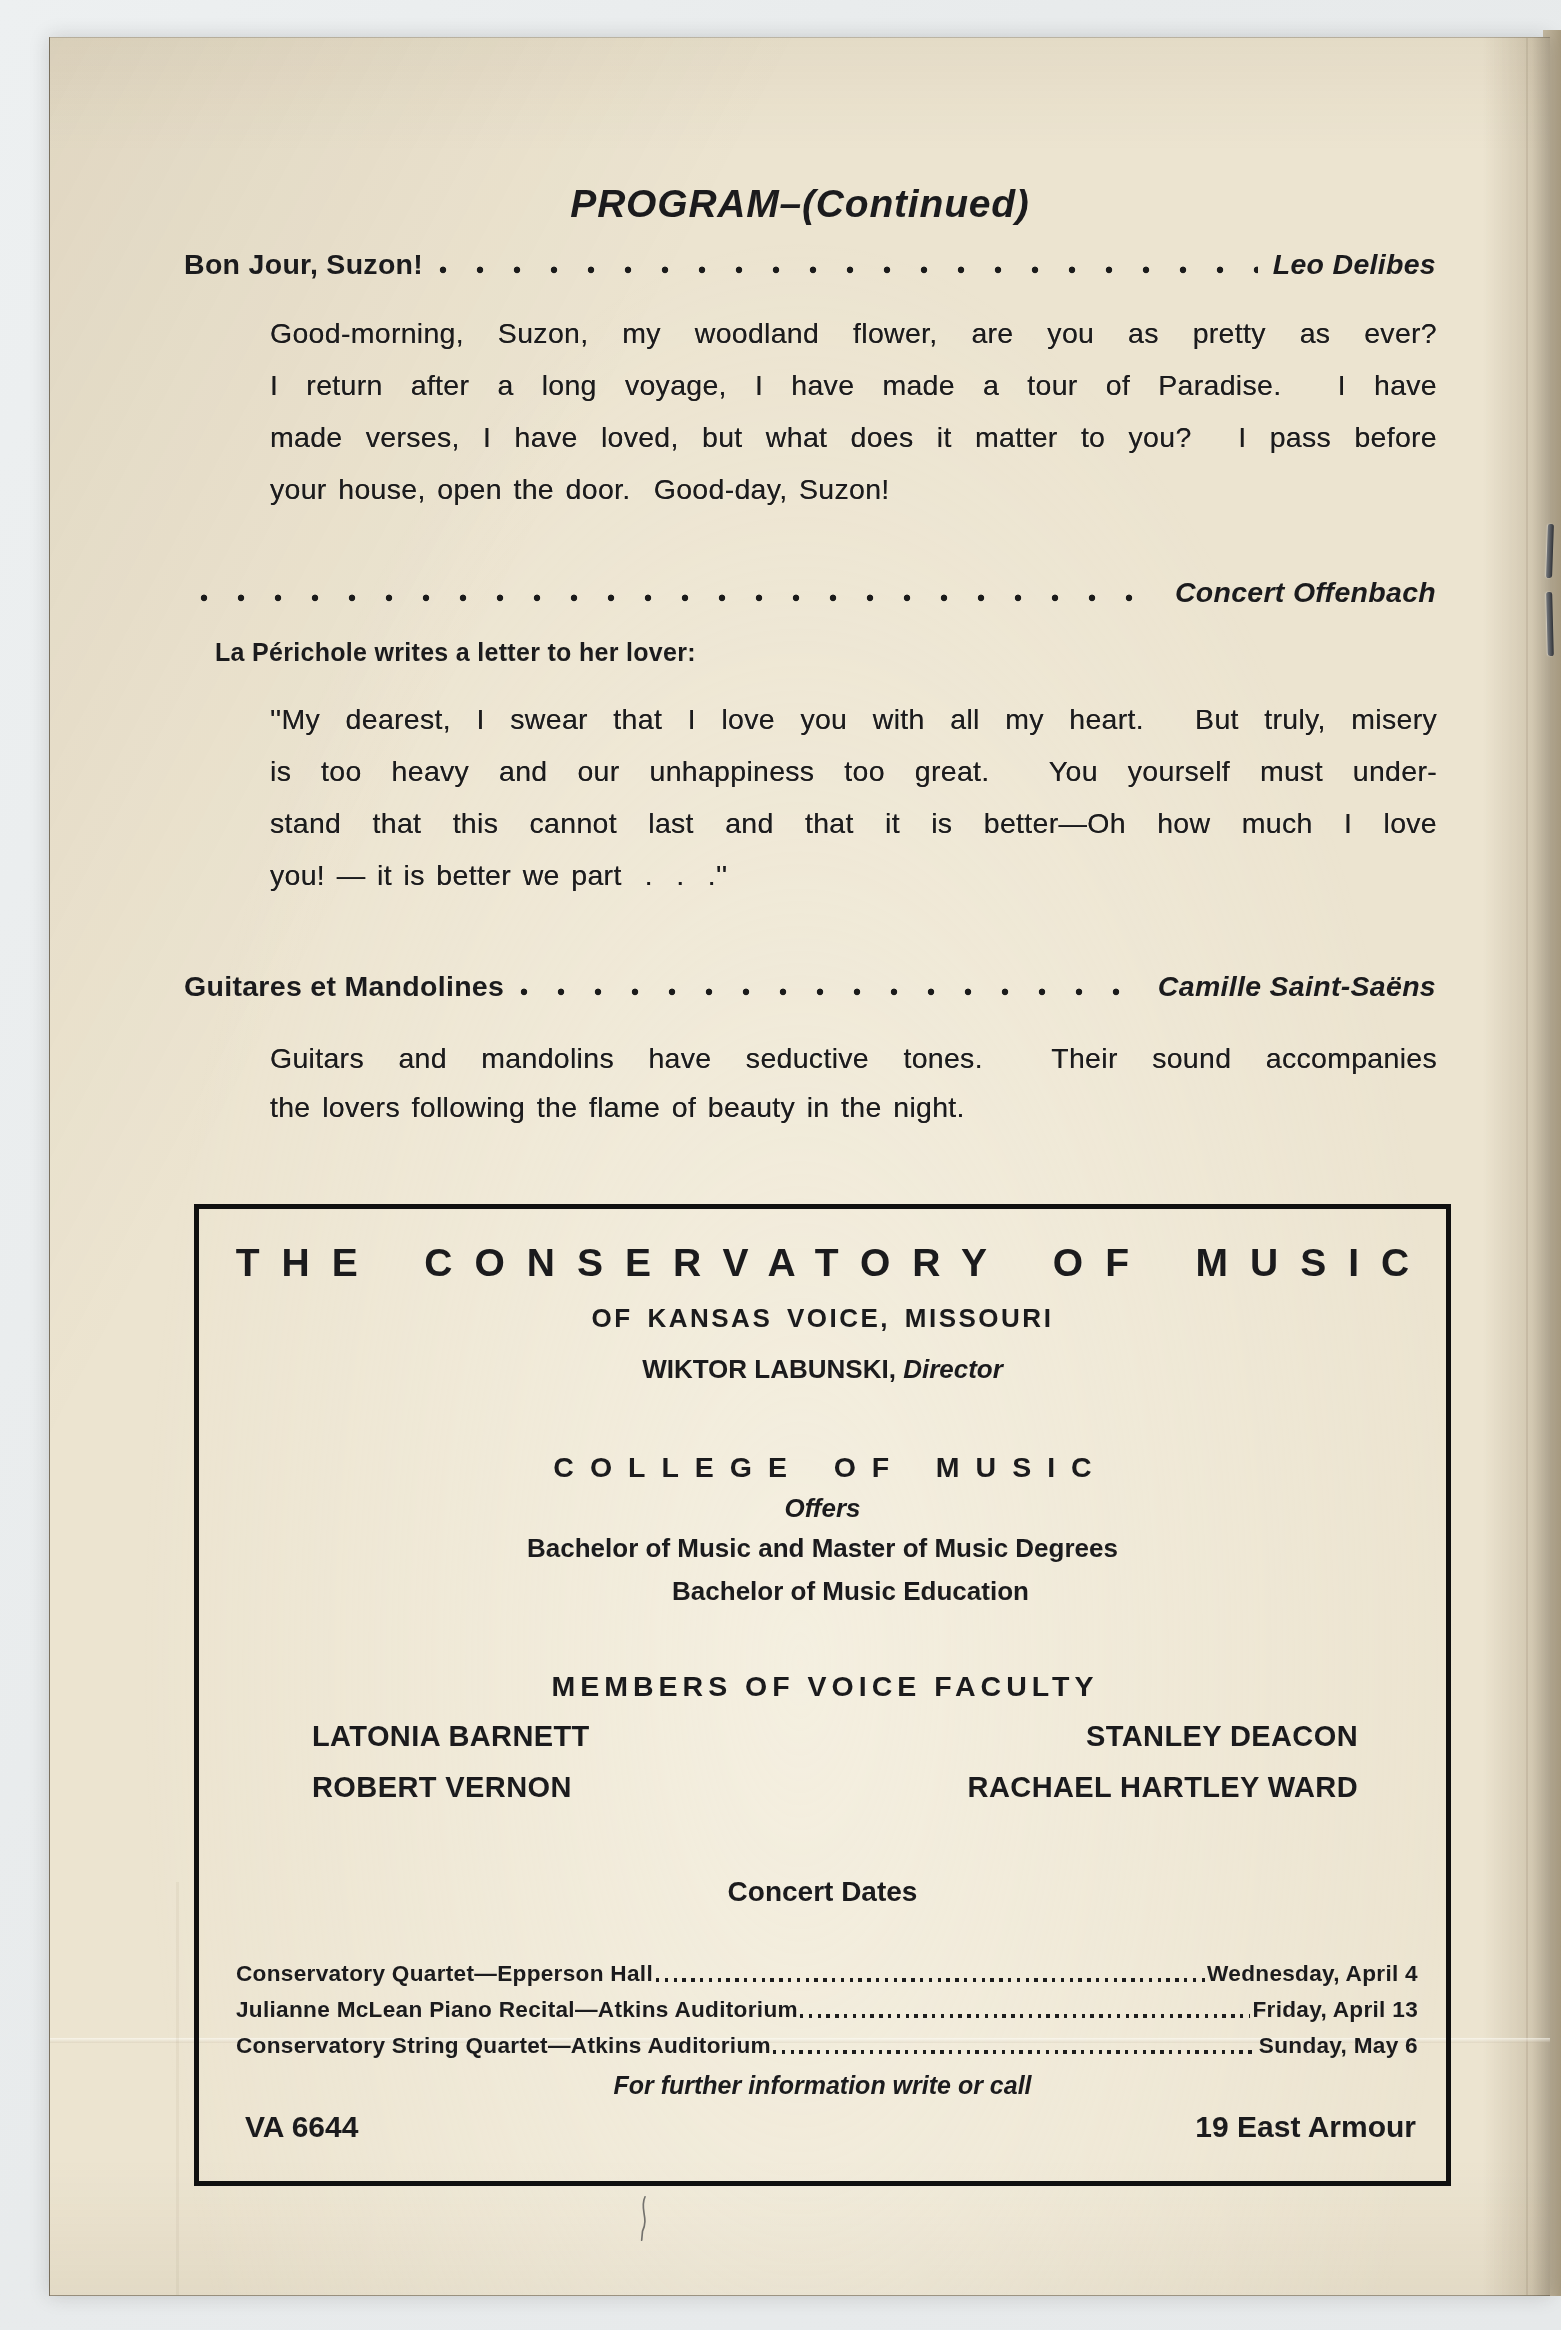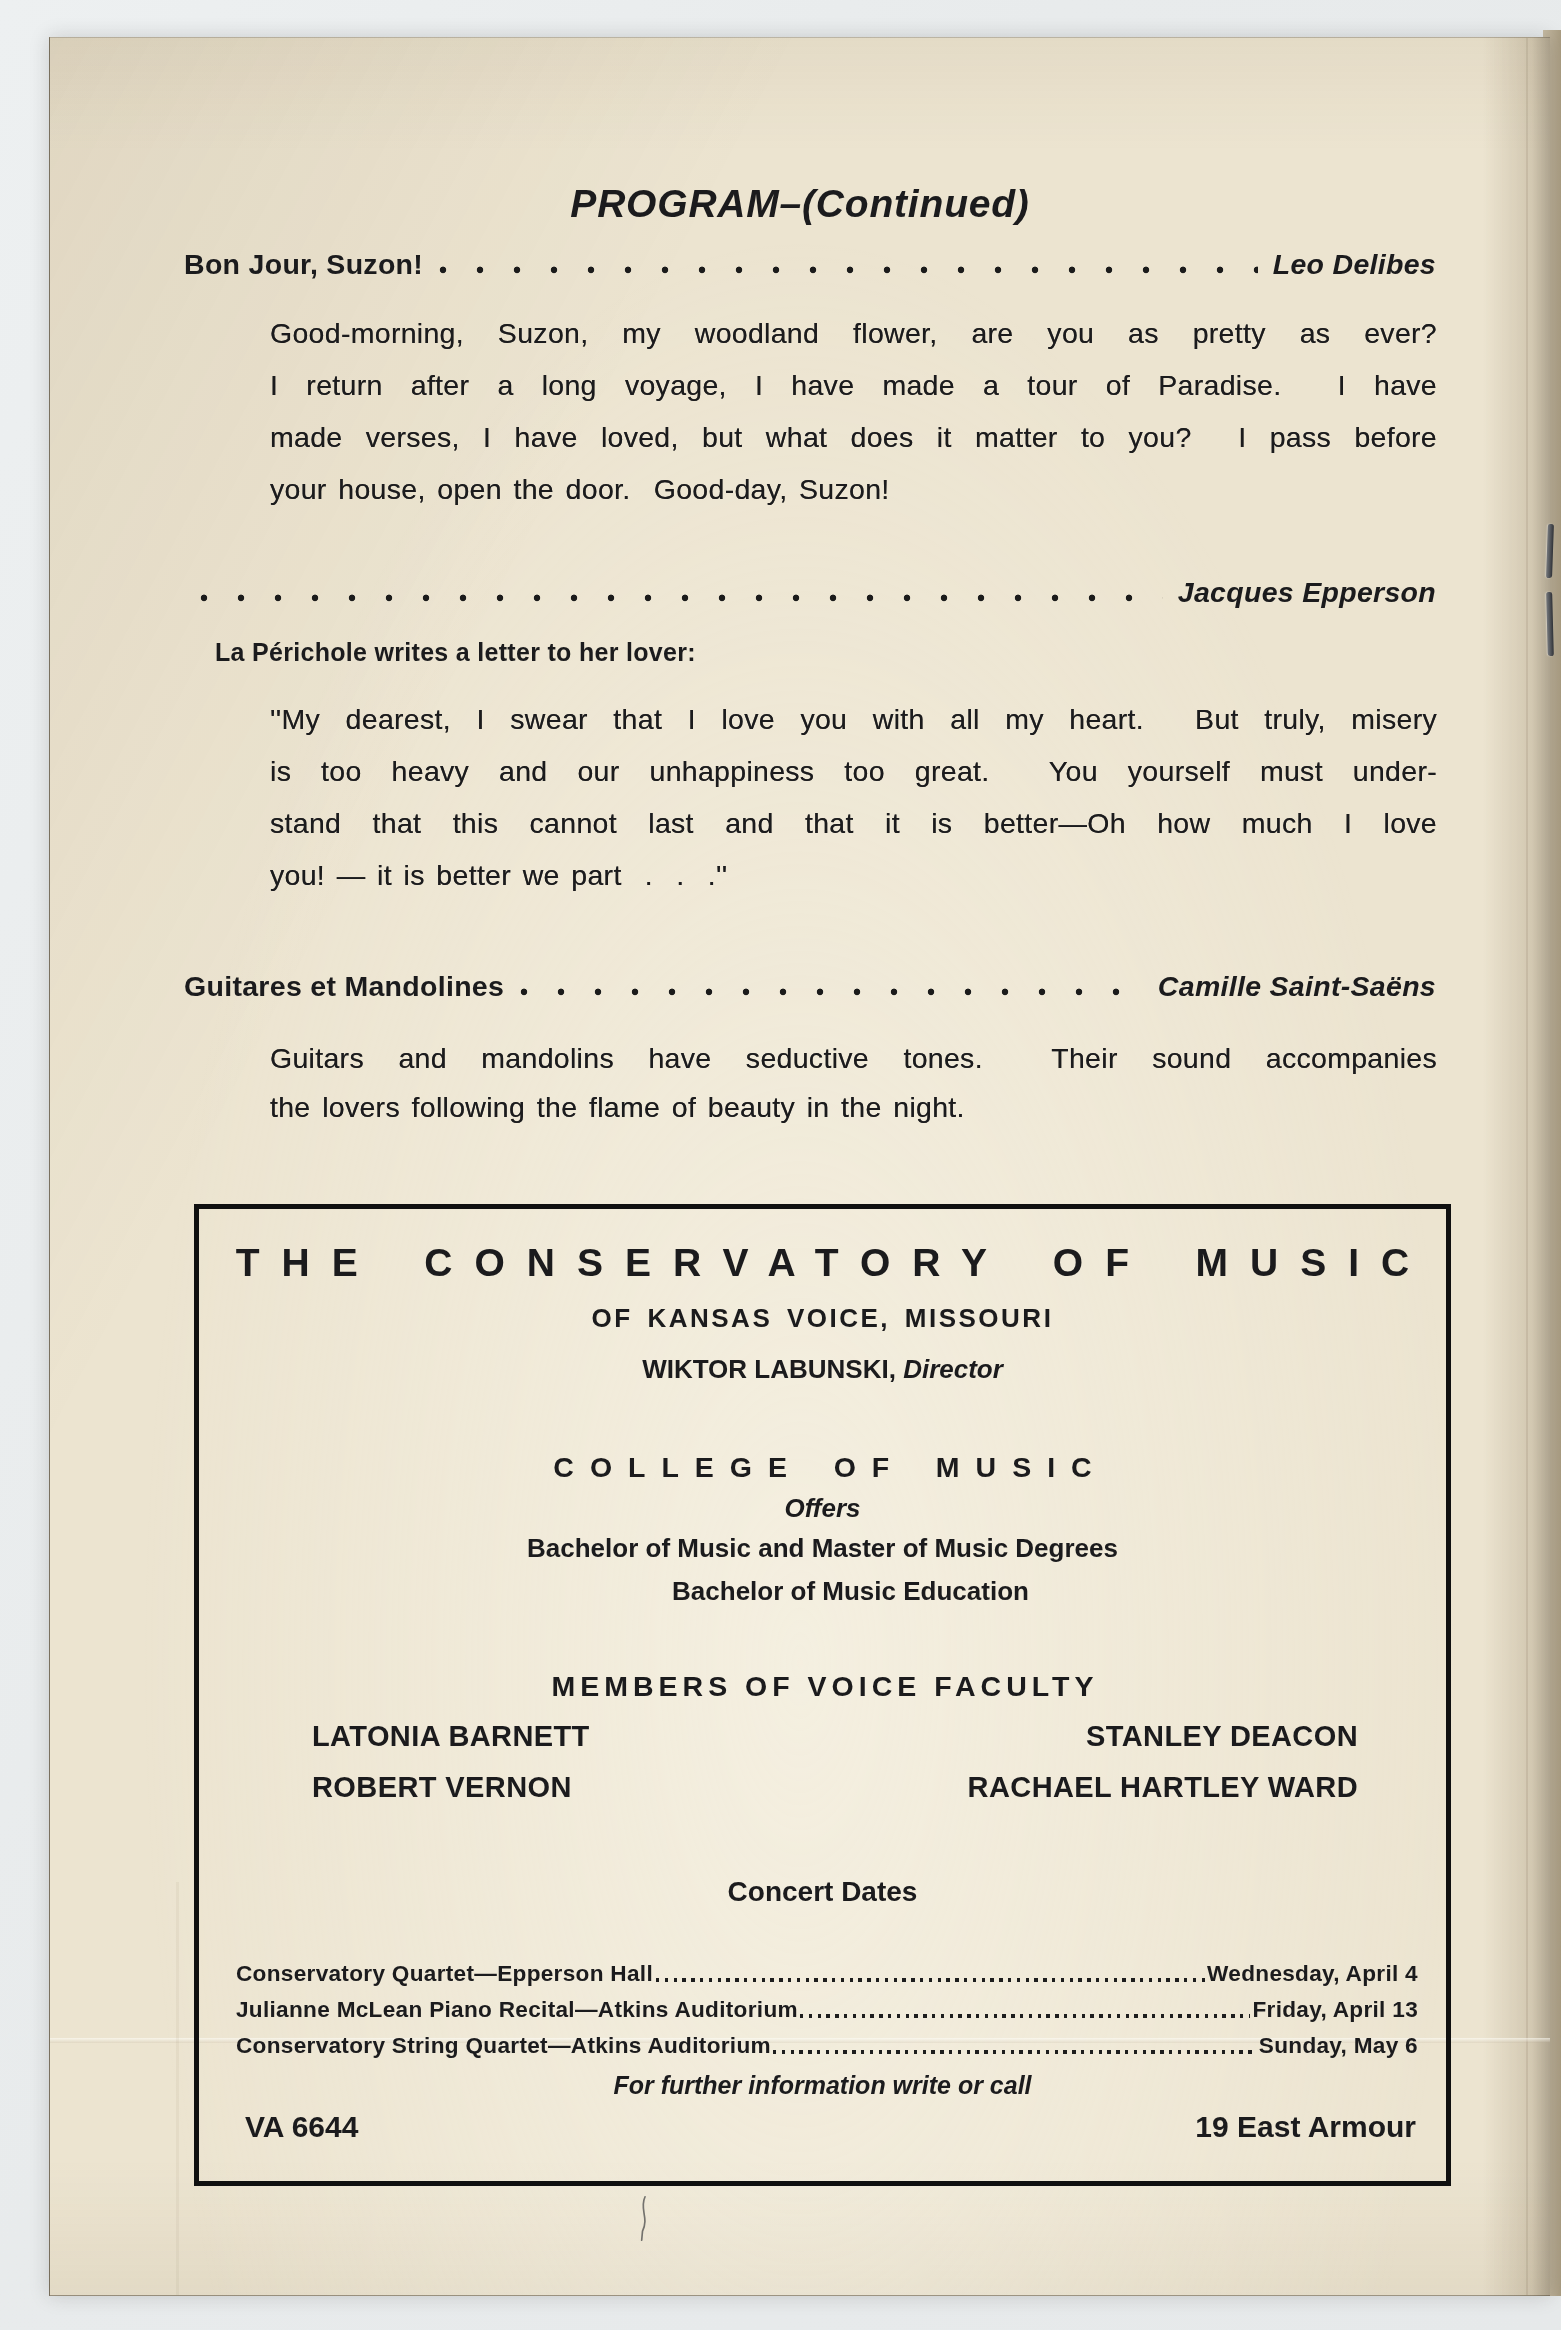--- a/index.html
+++ b/index.html
@@ -92,21 +92,21 @@
     </div>
     <div class="para" style="top:269px">
       <div class="jline">Good-morning, Suzon, my woodland flower, are you as pretty as ever?</div>
       <div class="jline">I return after a long voyage, I have made a tour of Paradise.&nbsp; I have</div>
       <div class="jline">made verses, I have loved, but what does it matter to you?&nbsp; I pass before</div>
       <div class="jline last">your house, open the door.&nbsp; Good-day, Suzon!</div>
     </div>
 
     <div class="songline" style="top:538px">
       <span class="leader"></span>
-      <span class="comp">Jacques Epperson</span>
+      <span class="comp">Concert Offenbach</span>
     </div>
     <div class="note" style="top:600px">La Périchole writes a letter to her lover:</div>
     <div class="para" style="top:655px">
       <div class="jline">''My dearest, I swear that I love you with all my heart.&nbsp; But truly, misery</div>
       <div class="jline">is too heavy and our unhappiness too great.&nbsp; You yourself must under-</div>
       <div class="jline">stand that this cannot last and that it is better—Oh how much I love</div>
       <div class="jline last">you! — it is better we part&nbsp; .&nbsp; .&nbsp; .''</div>
     </div>
 
     <div class="songline" style="top:932px">

